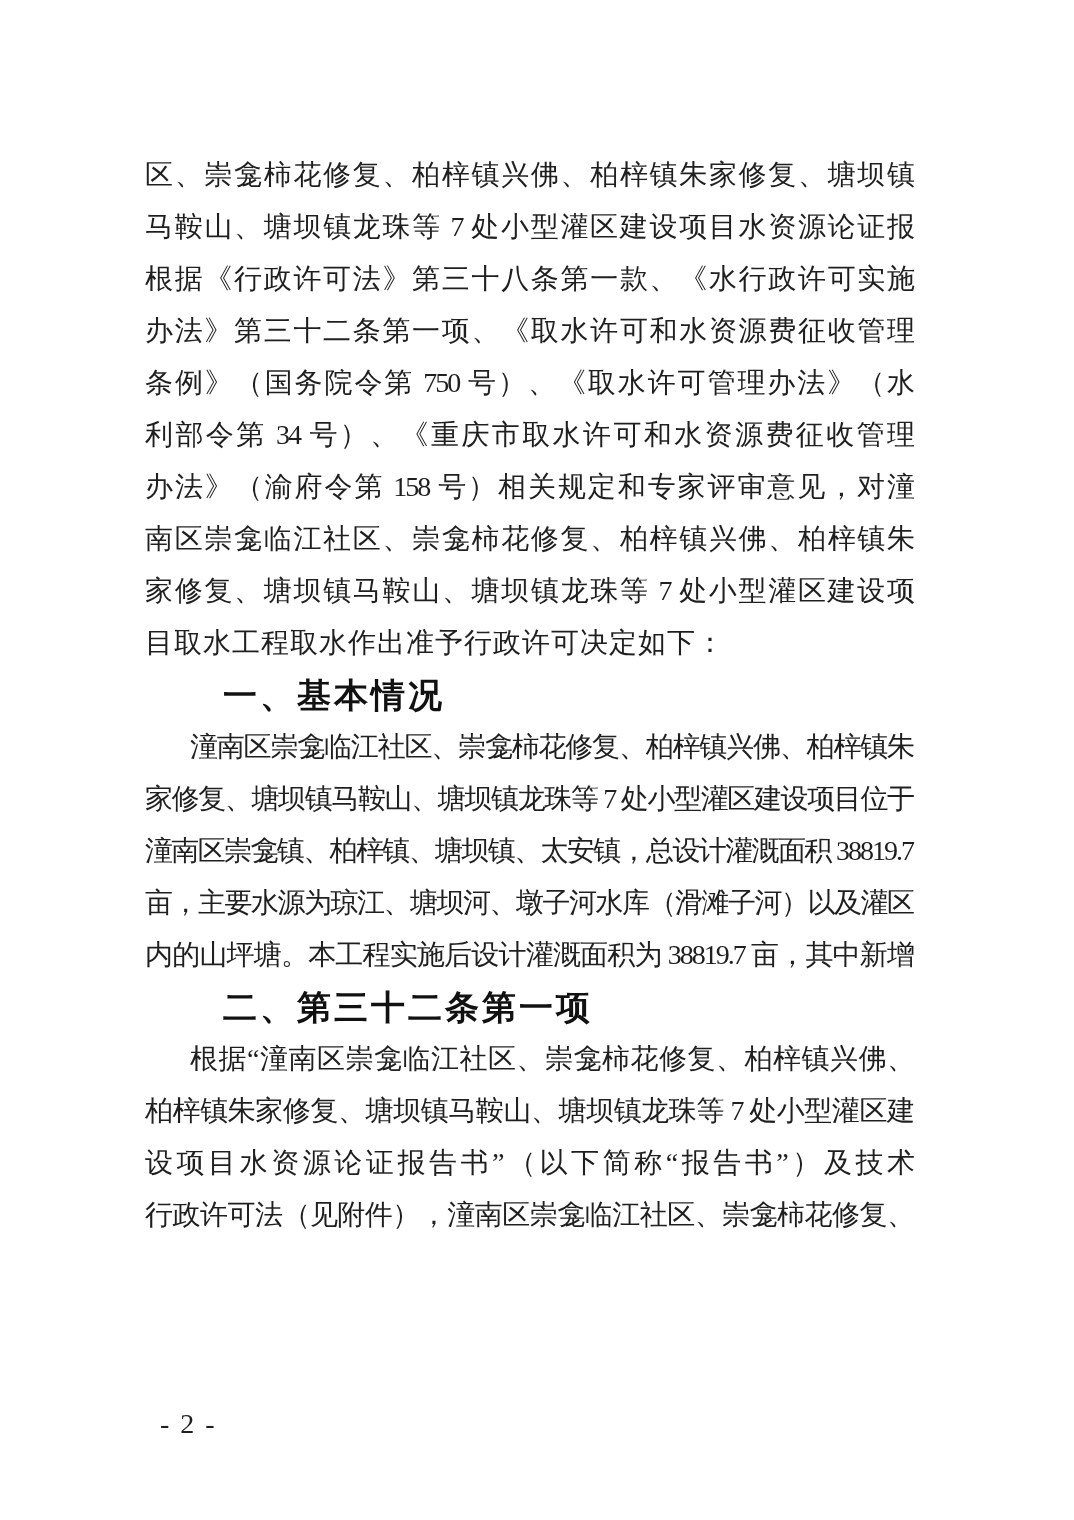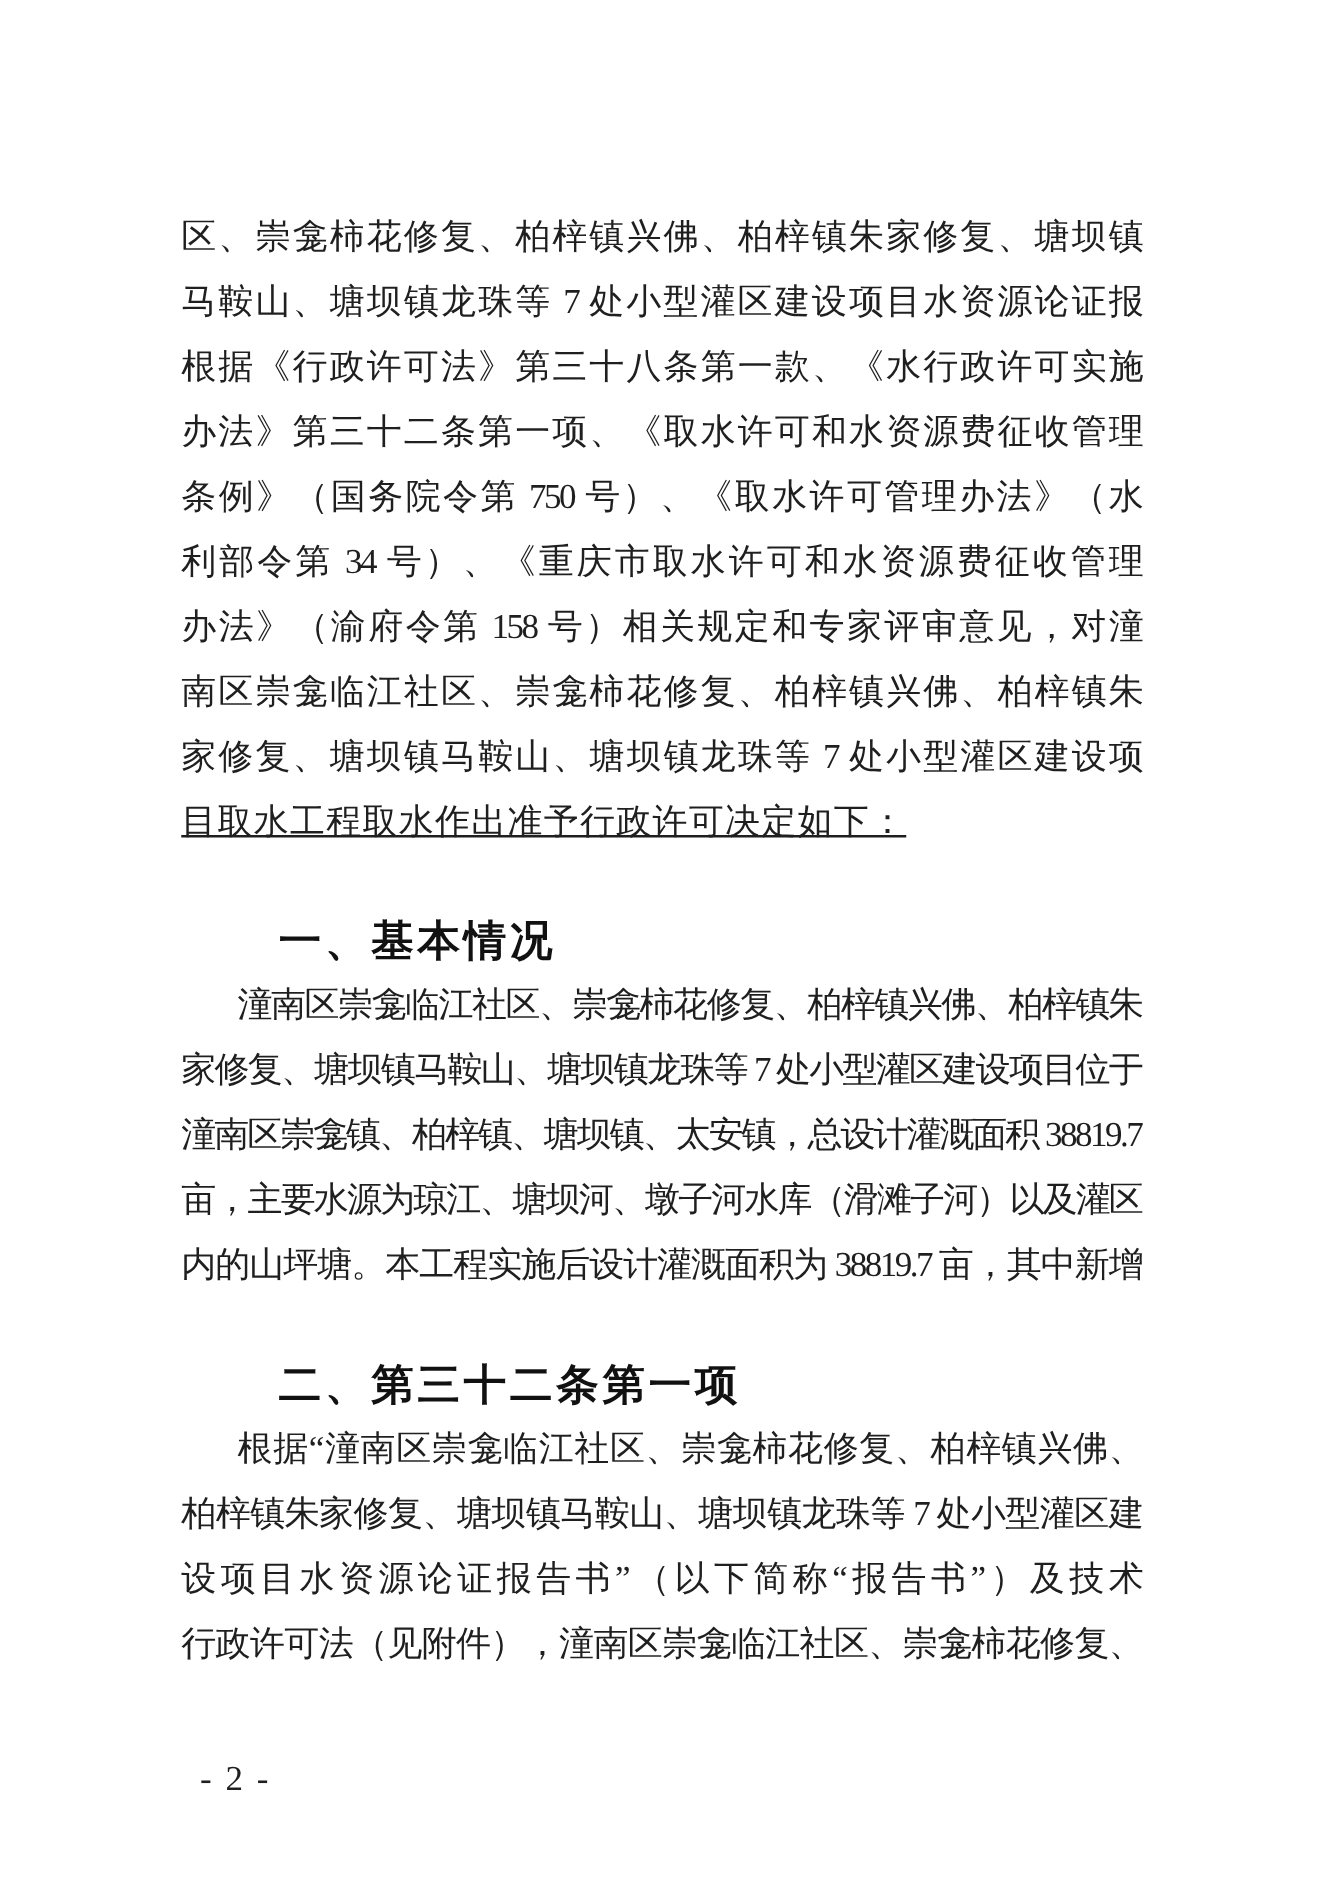--- a/index.html
+++ b/index.html
@@ -13,52 +13,50 @@
     height: 1520px;
     margin: 0 auto;
     background: #ffffff;
     overflow: hidden;
     color: #1f1f1f;
     font-family: "Liberation Serif", "DejaVu Serif", serif;
   }
   .text-block {
     position: absolute;
     left: 145px;
-    top: 164px;
+    top: 149px;
     width: 768px;
   }
   .line {
     font-size: 28px;
     line-height: 52px;
     letter-spacing: -2px;
     text-align: justify;
     text-align-last: justify;
     white-space: nowrap;
     color: #1f1f1f;
   }
   .line.short {
     text-align: right;
     text-align-last: left;
     letter-spacing: 1px;
-    text-decoration: underline;
   }
   .line.indent {
     text-indent: 45px;
   }
   .heading {
     font-family: "Liberation Sans", "DejaVu Sans", sans-serif;
     font-weight: 700;
     font-size: 34px;
     line-height: 52px;
     letter-spacing: 3px;
     text-indent: 78px;
     text-align: left;
     white-space: nowrap;
     color: #111111;
-    margin-top: 43px;
   }
   .page-footer {
     position: absolute;
     left: 160px;
     top: 1404px;
     font-size: 28px;
     line-height: 40px;
     letter-spacing: 2px;
     color: #1f1f1f;
     font-family: "Liberation Serif", "DejaVu Serif", serif;

